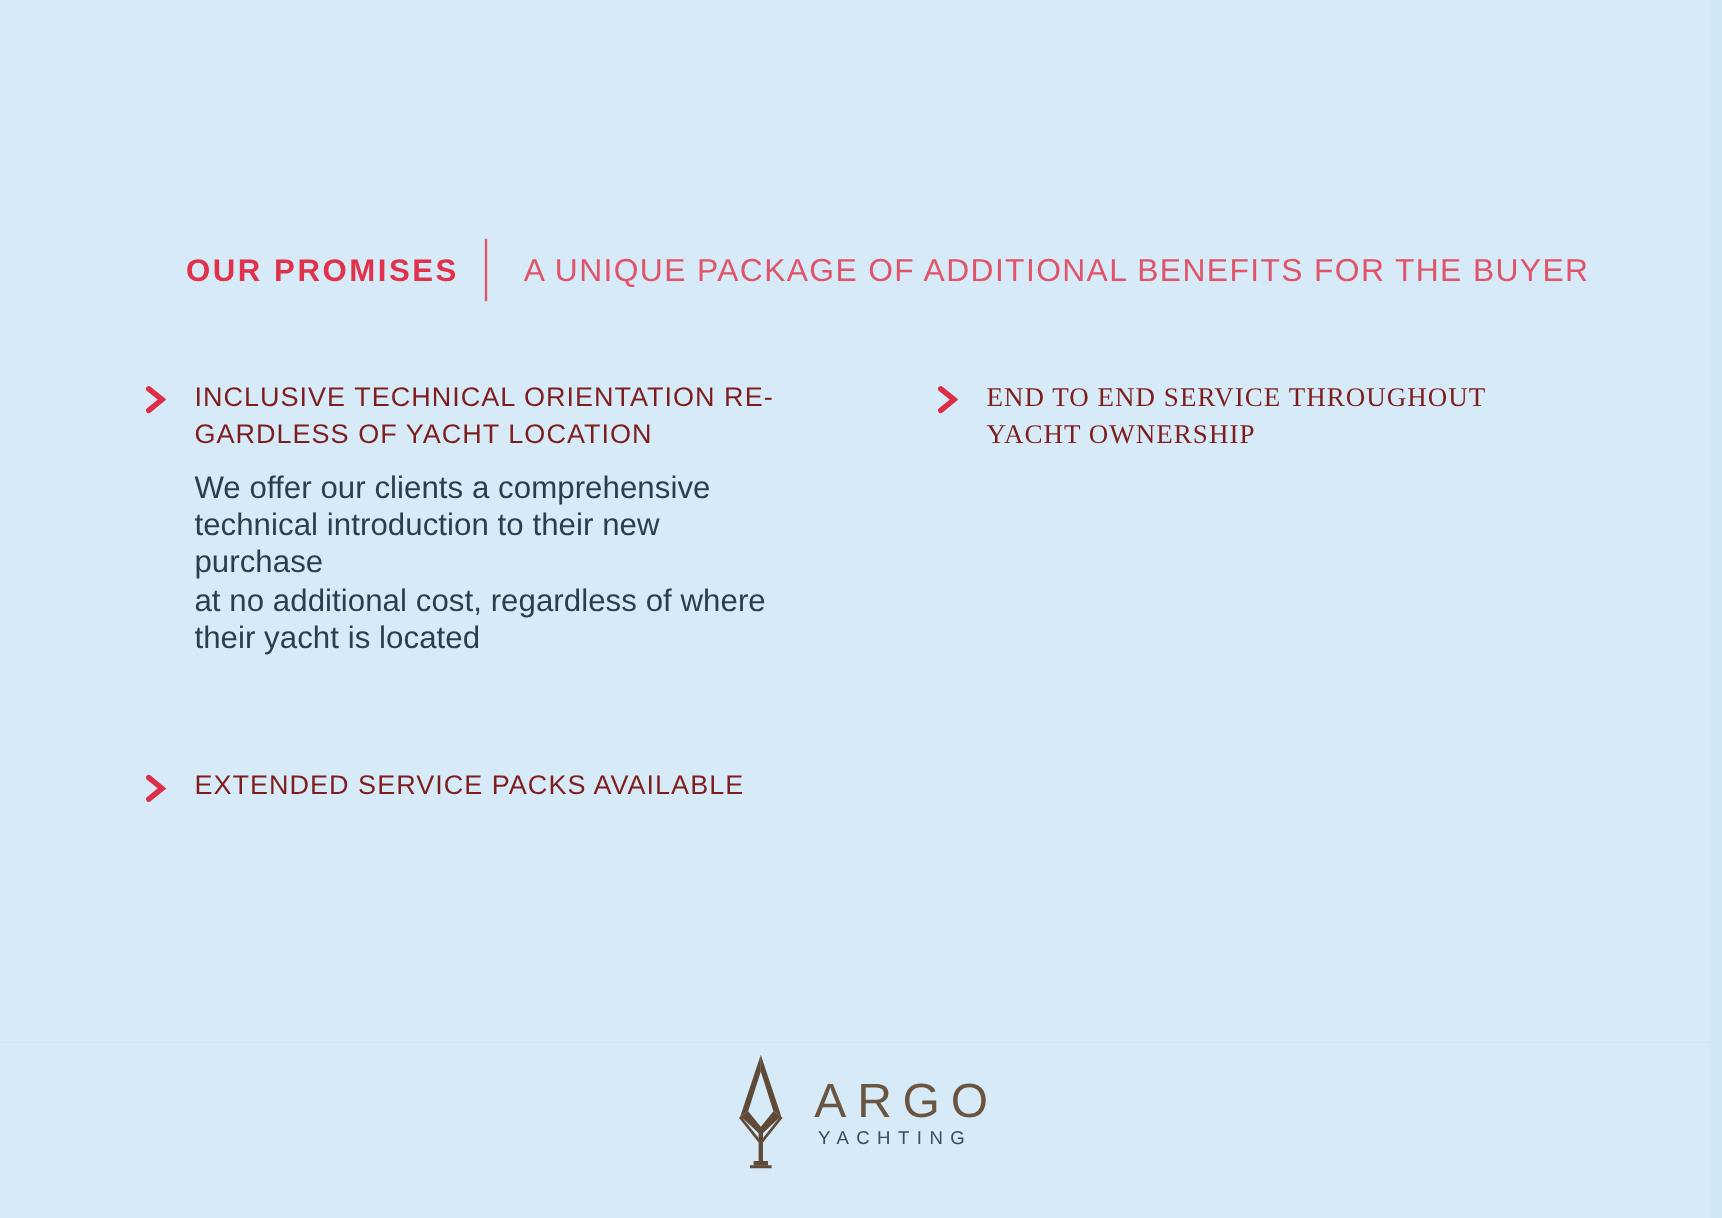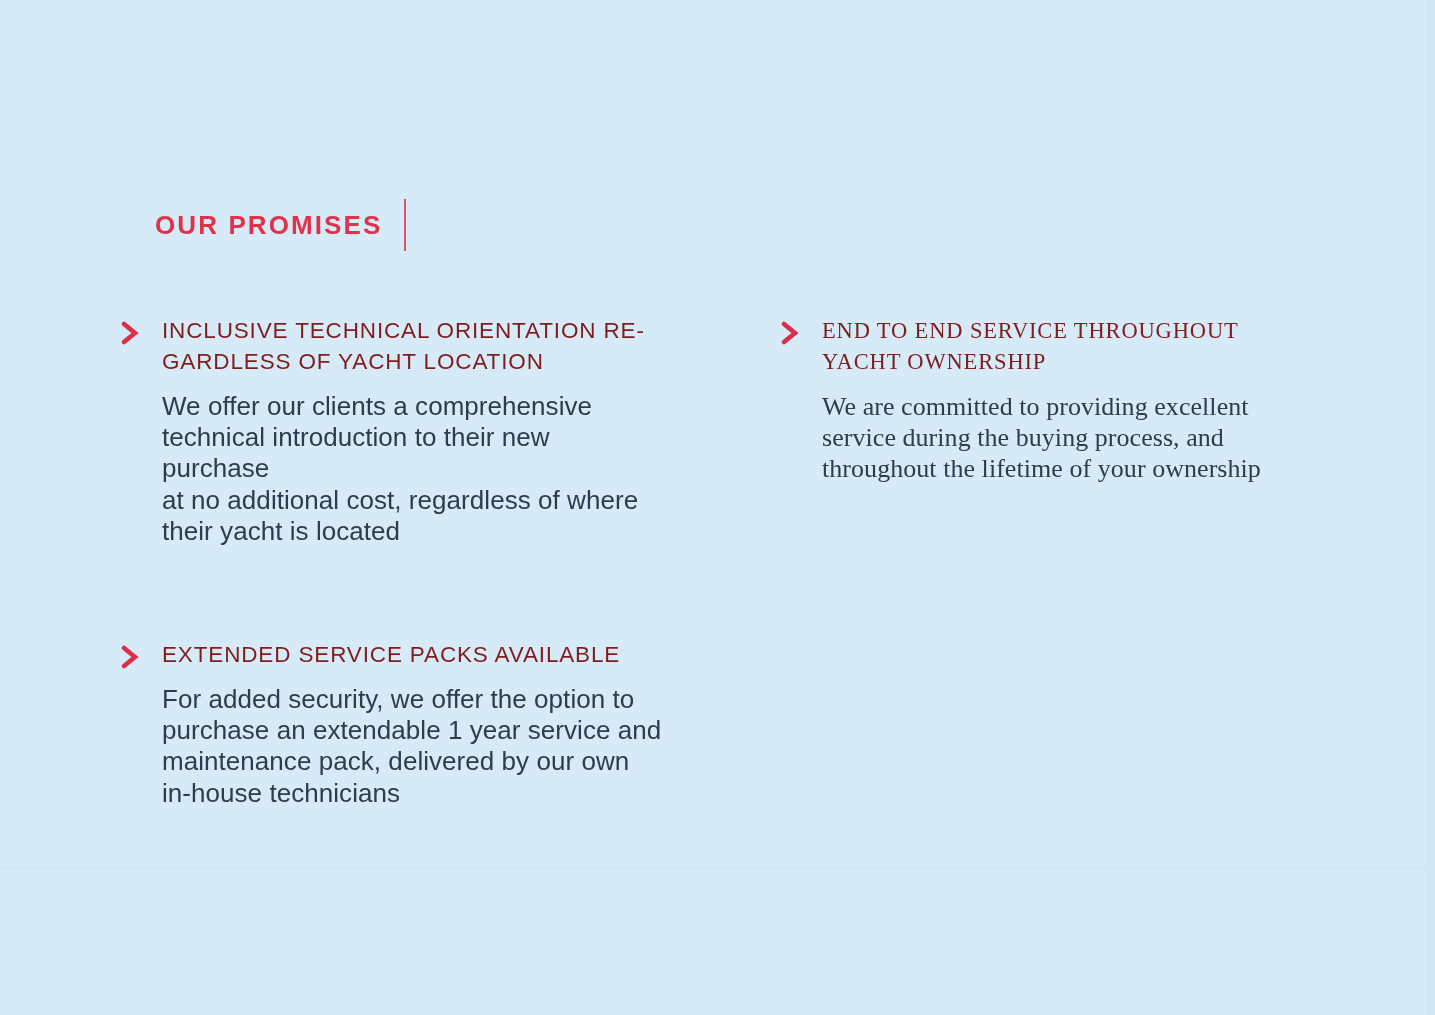--- a/index.html
+++ b/index.html
@@ -169,20 +169,21 @@
 <body>
 
 <div class="page">
 
   <div class="edge-right"></div>
   <div class="edge-hairline"></div>
 
   <div class="header">
     <div class="header-eyebrow">OUR PROMISES</div>
     <div class="header-divider"></div>
+    <div class="header-title">A UNIQUE PACKAGE OF ADDITIONAL BENEFITS FOR THE BUYER</div>
   </div>
 
   <div class="grid">
 
     <div class="row">
 
       <div class="col">
         <div class="promise">
           <span class="promise-chevron">
             <svg width="26" height="26" viewBox="0 0 26 26" aria-hidden="true">
@@ -200,44 +201,61 @@
 
       <div class="col narrow">
         <div class="promise">
           <span class="promise-chevron">
             <svg width="26" height="26" viewBox="0 0 26 26" aria-hidden="true">
               <path d="M6 4 L17 13 L6 22" fill="none" stroke="#dd2e47" stroke-width="4.6" stroke-linecap="round" stroke-linejoin="miter"></path>
             </svg>
           </span>
           <h2 class="promise-title">END TO END SERVICE THROUGHOUT
 YACHT OWNERSHIP</h2>
-          <p class="promise-body wide">We are committed to providing excellent
-service during the buying process, and
-throughout the lifetime of your ownership</p>
         </div>
       </div>
 
     </div>
 
     <div class="spacer-row"></div>
 
     <div class="row">
       <div class="col">
         <div class="promise">
           <span class="promise-chevron">
             <svg width="26" height="26" viewBox="0 0 26 26" aria-hidden="true">
               <path d="M6 4 L17 13 L6 22" fill="none" stroke="#dd2e47" stroke-width="4.6" stroke-linecap="round" stroke-linejoin="miter"></path>
             </svg>
           </span>
           <h2 class="promise-title">EXTENDED SERVICE PACKS AVAILABLE</h2>
-          <p class="promise-body">For added security, we offer the option to
-purchase an extendable 1 year service and
-maintenance pack, delivered by our own
-in-house technicians</p>
         </div>
       </div>
       <div class="col narrow"></div>
     </div>
 
   </div>
 
+  <div class="footer">
+    <div class="logo">
+      <span class="logo-mark">
+        <svg width="62" height="100" viewBox="0 0 62 100" aria-hidden="true">
+
+          <path d="M31 3 L48 54 L41.5 50 L31 17 Z" fill="#5e4a37"></path>
+          <path d="M31 3 L14 54 L20.5 50 L31 17 Z" fill="#5e4a37"></path>
+          <path d="M48 54 L41.5 50 L31 63 L20.5 50 L14 54 L31 70 Z" fill="#5e4a37"></path>
+
+          <path d="M29.2 64 h3.6 v28 h-3.6 Z" fill="#5e4a37"></path>
+
+          <path d="M14.5 54 L30.5 74 L29.2 76 L12.8 55.5 Z" fill="#5e4a37"></path>
+          <path d="M47.5 54 L31.5 74 L32.8 76 L49.2 55.5 Z" fill="#5e4a37"></path>
+
+          <path d="M22 95 h18 v2.6 h-18 Z" fill="#5e4a37"></path>
+          <path d="M25 91.5 h12 v3.8 h-12 Z" fill="#5e4a37"></path>
+        </svg>
+      </span>
+      <span class="logo-words">
+        <span class="logo-argo">ARGO</span>
+        <span class="logo-yachting">YACHTING</span>
+      </span>
+    </div>
+  </div>
 
 </div>
 
 </body></html>

